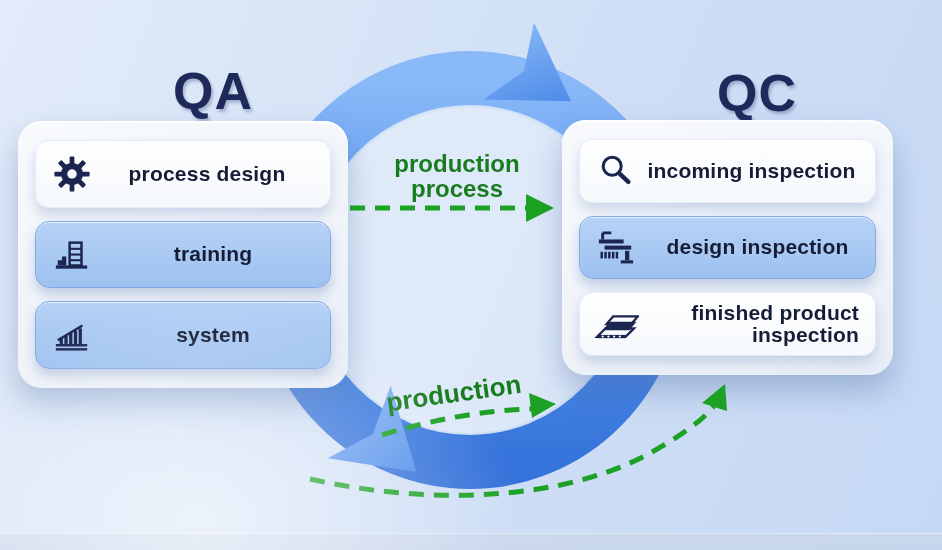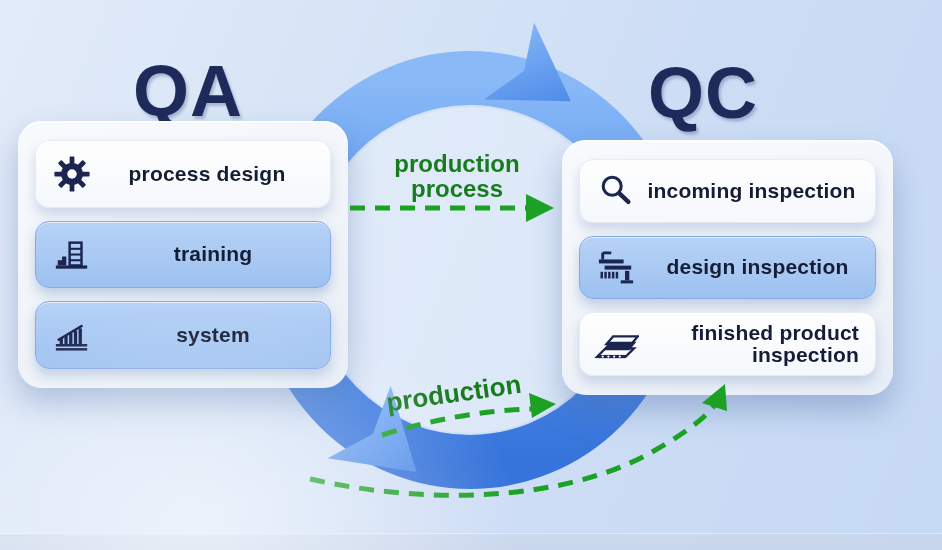--- a/index.html
+++ b/index.html
@@ -13,35 +13,35 @@
     background:radial-gradient(closest-side,rgba(255,255,255,.55),rgba(255,255,255,0));
     pointer-events:none;
   }
   .floor{
     position:absolute;left:0;right:0;bottom:0;height:16px;
     background:linear-gradient(#ccd6e8,#c8d3e6);opacity:.55;
     border-top:1px solid rgba(255,255,255,.8);
   }
   svg.layer{position:absolute;left:0;top:0;width:942px;height:550px;}
   .title{
-    position:absolute;width:120px;text-align:left;
-    font-size:72px;line-height:58px;font-weight:800;color:#1e2a5a;
+    position:absolute;width:120px;text-align:right;
+    font-size:52px;line-height:58px;font-weight:800;color:#1e2a5a;
     text-shadow:2px 3px 3px rgba(70,90,140,.35);
     letter-spacing:1px;
   }
   .title.qa{left:133px;top:62px;}
-  .title.qc{left:648px;top:64px;}
+  .title.qc{left:677px;top:64px;}
   .panel{
     position:absolute;border-radius:24px;
     background:linear-gradient(160deg,#f8fafd 0%,#eef2f8 70%,#e7edf6 100%);
     box-shadow:0 16px 30px rgba(80,110,165,.38), 0 2px 0 rgba(255,255,255,.9) inset;
     padding:19px 17px;display:flex;flex-direction:column;gap:13px;box-sizing:border-box;
   }
   .panel.qa-panel{left:18px;top:121px;width:330px;height:267px;}
-  .panel.qc-panel{left:562px;top:140px;width:331px;height:255px;}
+  .panel.qc-panel{left:562px;top:120px;width:331px;height:255px;}
   .row{
     flex:1;border-radius:14px;display:flex;align-items:center;
     padding:0 12px;min-height:0;
   }
   .row.white{
     background:linear-gradient(#fefefe,#f5f8fc);
     border:1px solid #e6ebf4;
     box-shadow:0 7px 12px rgba(100,130,185,.28), 0 1px 0 #fff inset;
   }
   .row.blue{

